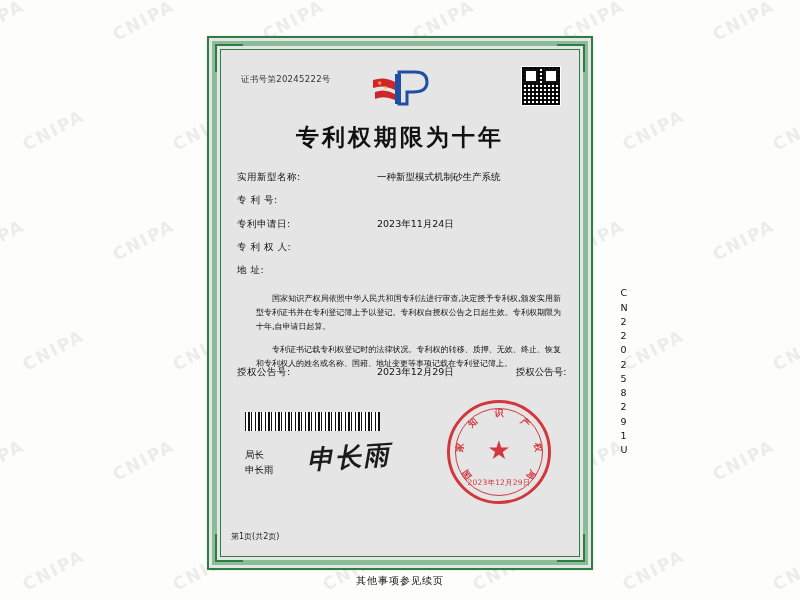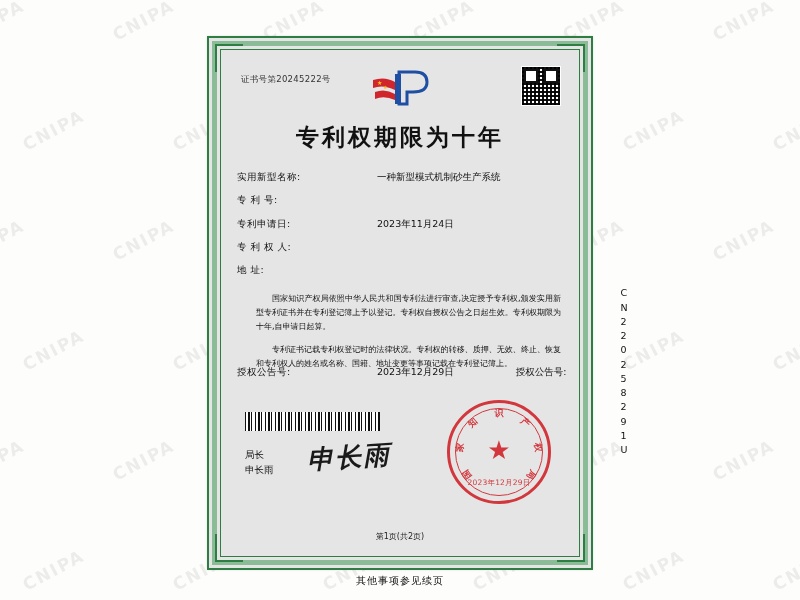--- a/index.html
+++ b/index.html
@@ -264,21 +264,21 @@
     font-weight: bold;
     color: #d0252b;
     transform-origin: 0 0;
   }
 
   .page-no {
     position: absolute;
     left: 0;
     right: 0;
     bottom: 8px;
-    text-align: center;
+    text-align: left;
     font-size: 8px;
     color: #222;
   }
 
   .footer-note {
     position: absolute;
     left: 0;
     right: 0;
     bottom: 12px;
     text-align: center;

